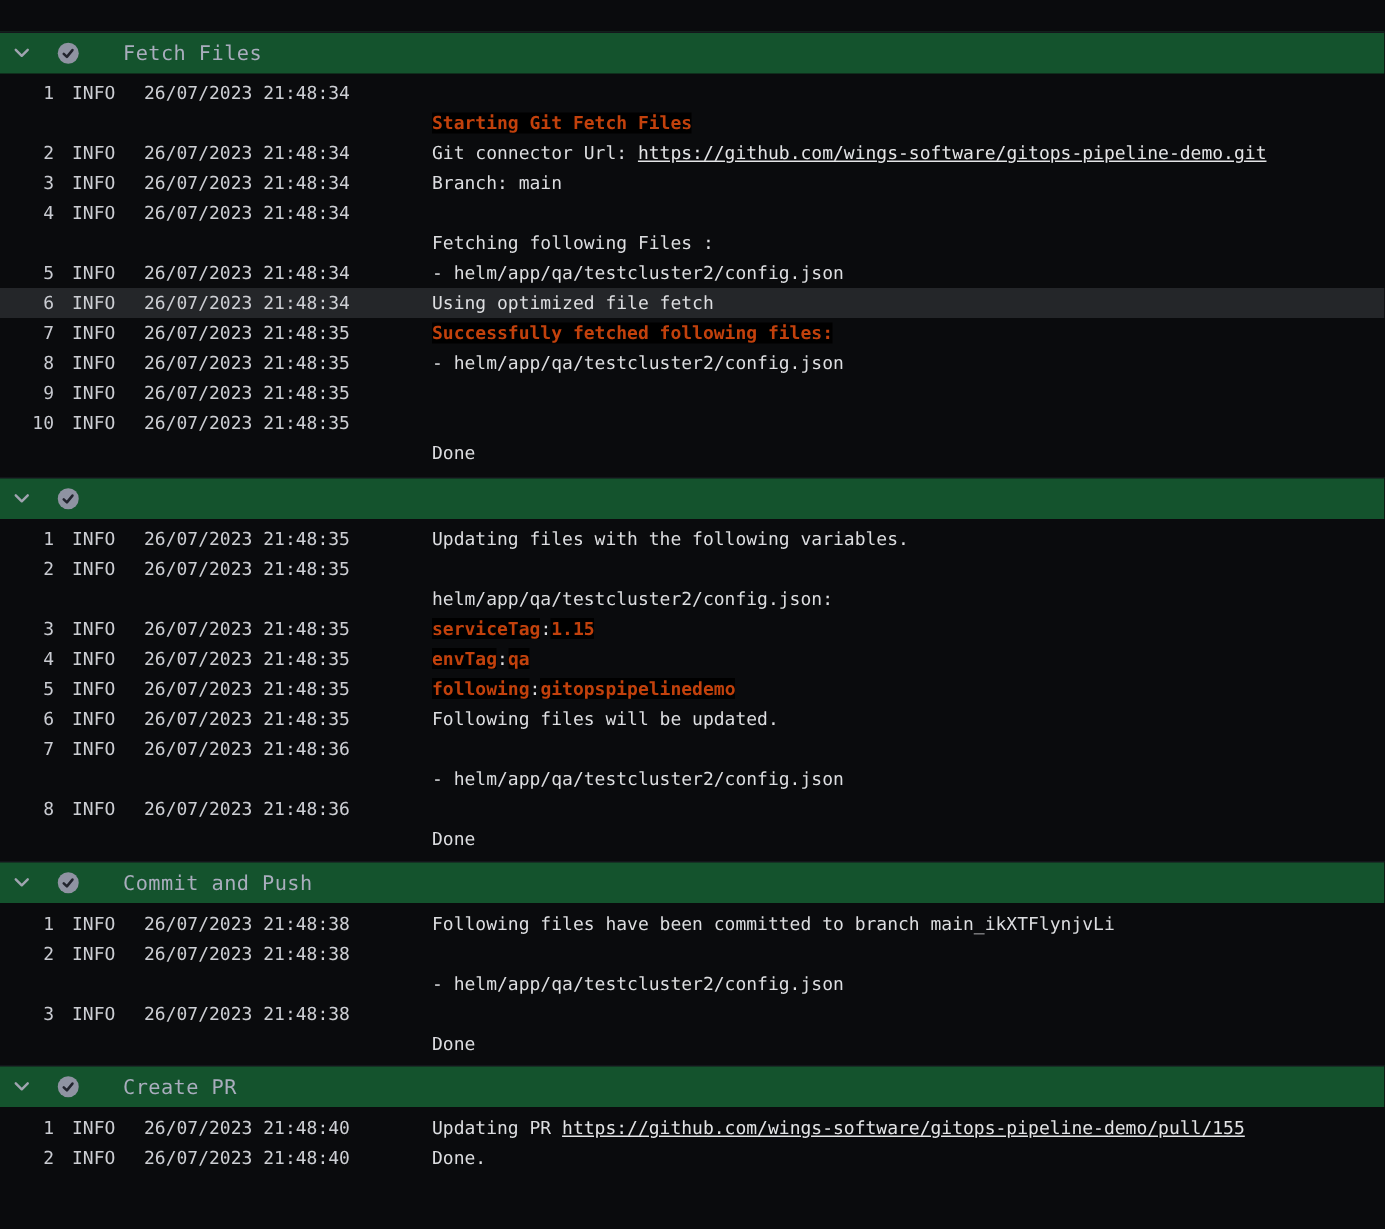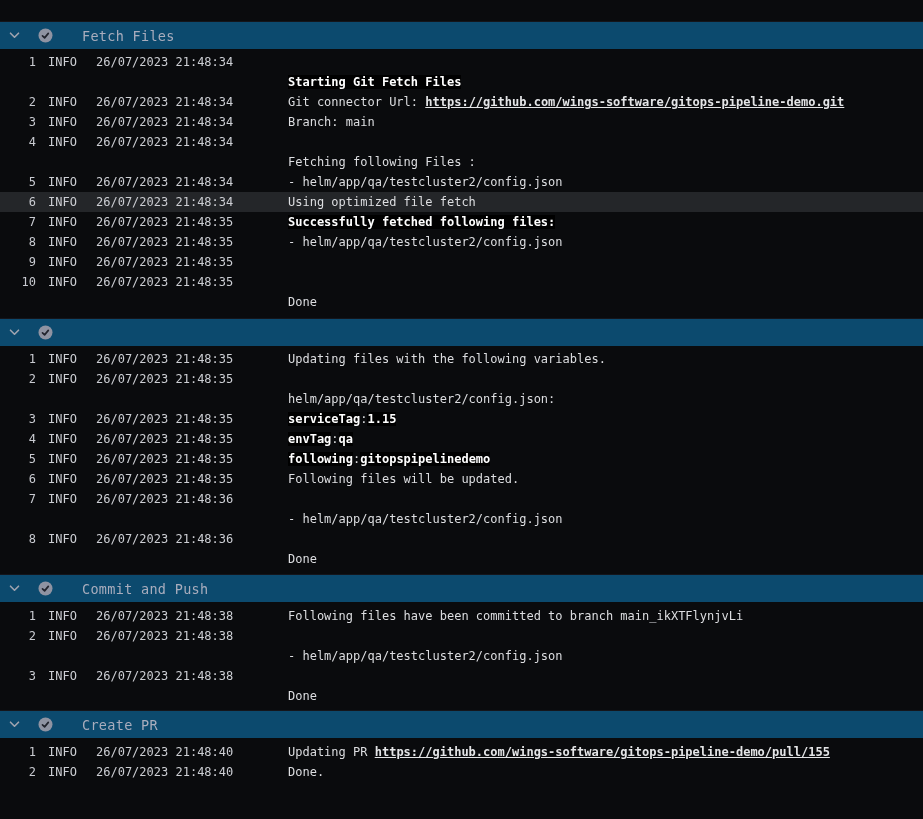--- a/index.html
+++ b/index.html
@@ -5,21 +5,21 @@
   html,body{margin:0;padding:0;}
   body{
     width:923px;height:819px;overflow:hidden;
     background:#0a0b0d;
     font-family:"DejaVu Sans Mono","Liberation Mono",monospace;
     -webkit-font-smoothing:antialiased;
   }
   .log-viewer{padding-top:21px;}
   .section-header{
     height:27px;display:flex;align-items:center;
-    background:#0c4a6e;border-top:1px solid #14151b;
+    background:#14532d;border-top:1px solid #14151b;
     cursor:pointer;
   }
   .chev{width:12px;margin-left:9px;display:flex;align-items:center;}
   .check{margin-left:17px;display:flex;align-items:center;}
   .section-title{
     margin-left:29px;color:#a9adbd;font-size:13.5px;letter-spacing:0.3px;
   }
   .section-body{font-size:12px;}
   .sb-pad-s1{padding:3px 0 6px 0;}
   .sb-pad-s2{padding:3px 0 5px 0;}
@@ -29,22 +29,22 @@
     display:grid;grid-template-columns:36px 60px 192px 1fr;
     align-items:start;color:#cdcfd4;
   }
   .entry.selected{background:#242629;}
   .cell{line-height:20px;white-space:pre;}
   .cell.num{text-align:right;color:#c9cbd1;}
   .cell.level{padding-left:12px;color:#cdcfd4;}
   .cell.time{color:#cdcfd4;}
   .msg{min-width:0;}
   .log-line{line-height:20px;min-height:20px;white-space:pre;color:#dddee1;}
-  .seg-hl{font-weight:bold;color:#ffffff;background:#000000;}
-  .log-link{color:#e4e5e7;text-decoration:underline;cursor:pointer;font-weight:bold;}
+  .seg-hl{font-weight:bold;color:#c2410c;background:#000000;}
+  .log-link{color:#e4e5e7;text-decoration:underline;cursor:pointer;}
 </style>
 </head>
 <body>
 
 <div class="log-viewer" id="log-root">
     <div class="log-section">
       <div class="section-header">
         <span class="chev">
           <svg width="11" height="7" viewBox="0 0 11 7">
             <path d="M1.5 1.2 L5.5 5.2 L9.5 1.2" stroke="#a0a4b0" stroke-width="1.6" fill="none" stroke-linecap="round" stroke-linejoin="round"></path>

